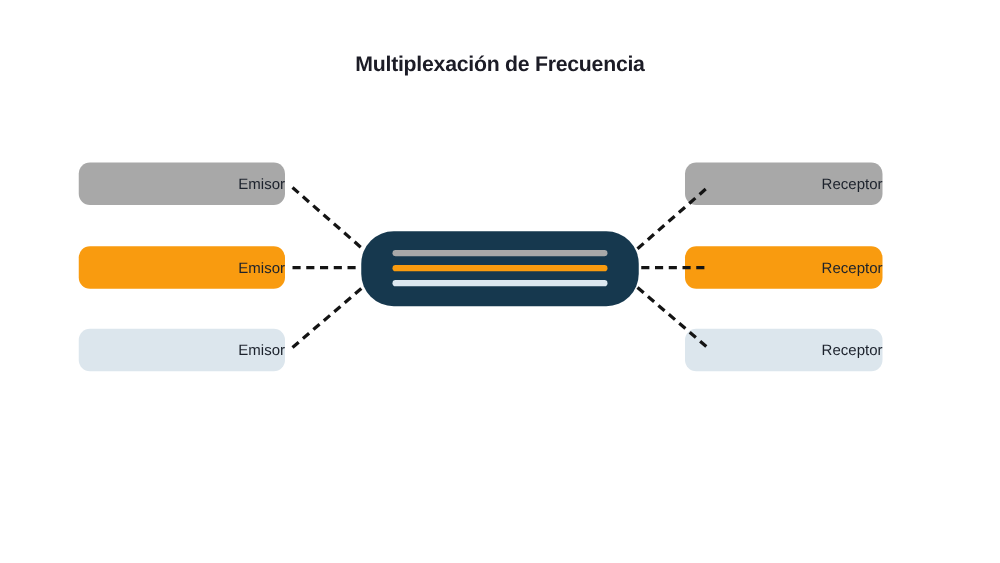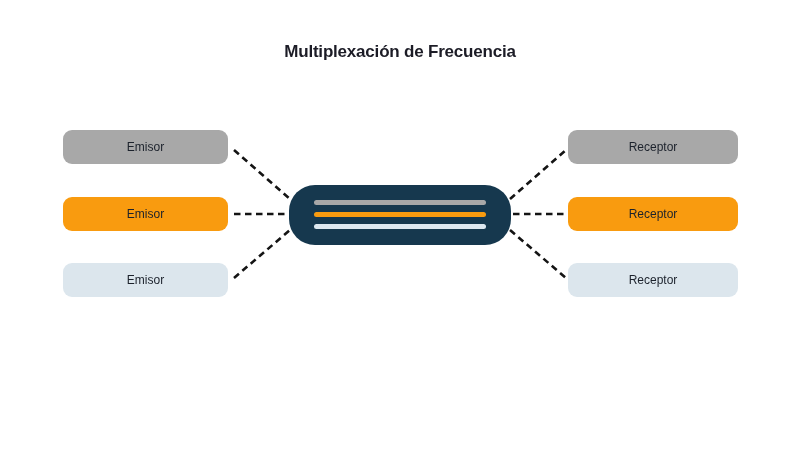--- a/index.html
+++ b/index.html
@@ -26,28 +26,28 @@
     color: #1c1c26;
   }
 
   .node {
     position: absolute;
     width: 165px;
     height: 34px;
     border-radius: 9px;
     display: flex;
     align-items: center;
-    justify-content: center;
+    justify-content: flex-end;
     font-size: 12px;
     font-weight: 500;
     color: #1c222c;
   }
 
   .col-left  { left: 63px; }
-  .col-right { left: 568px; width: 170px; }
+  .col-right { left: 548px; width: 158px; }
   .row-1 { top: 130px; }
   .row-2 { top: 197px; }
   .row-3 { top: 263px; }
 
   .channel-label {
     position: absolute;
     top: 163px;
     left: 289px;
     width: 222px;
     text-align: center;

